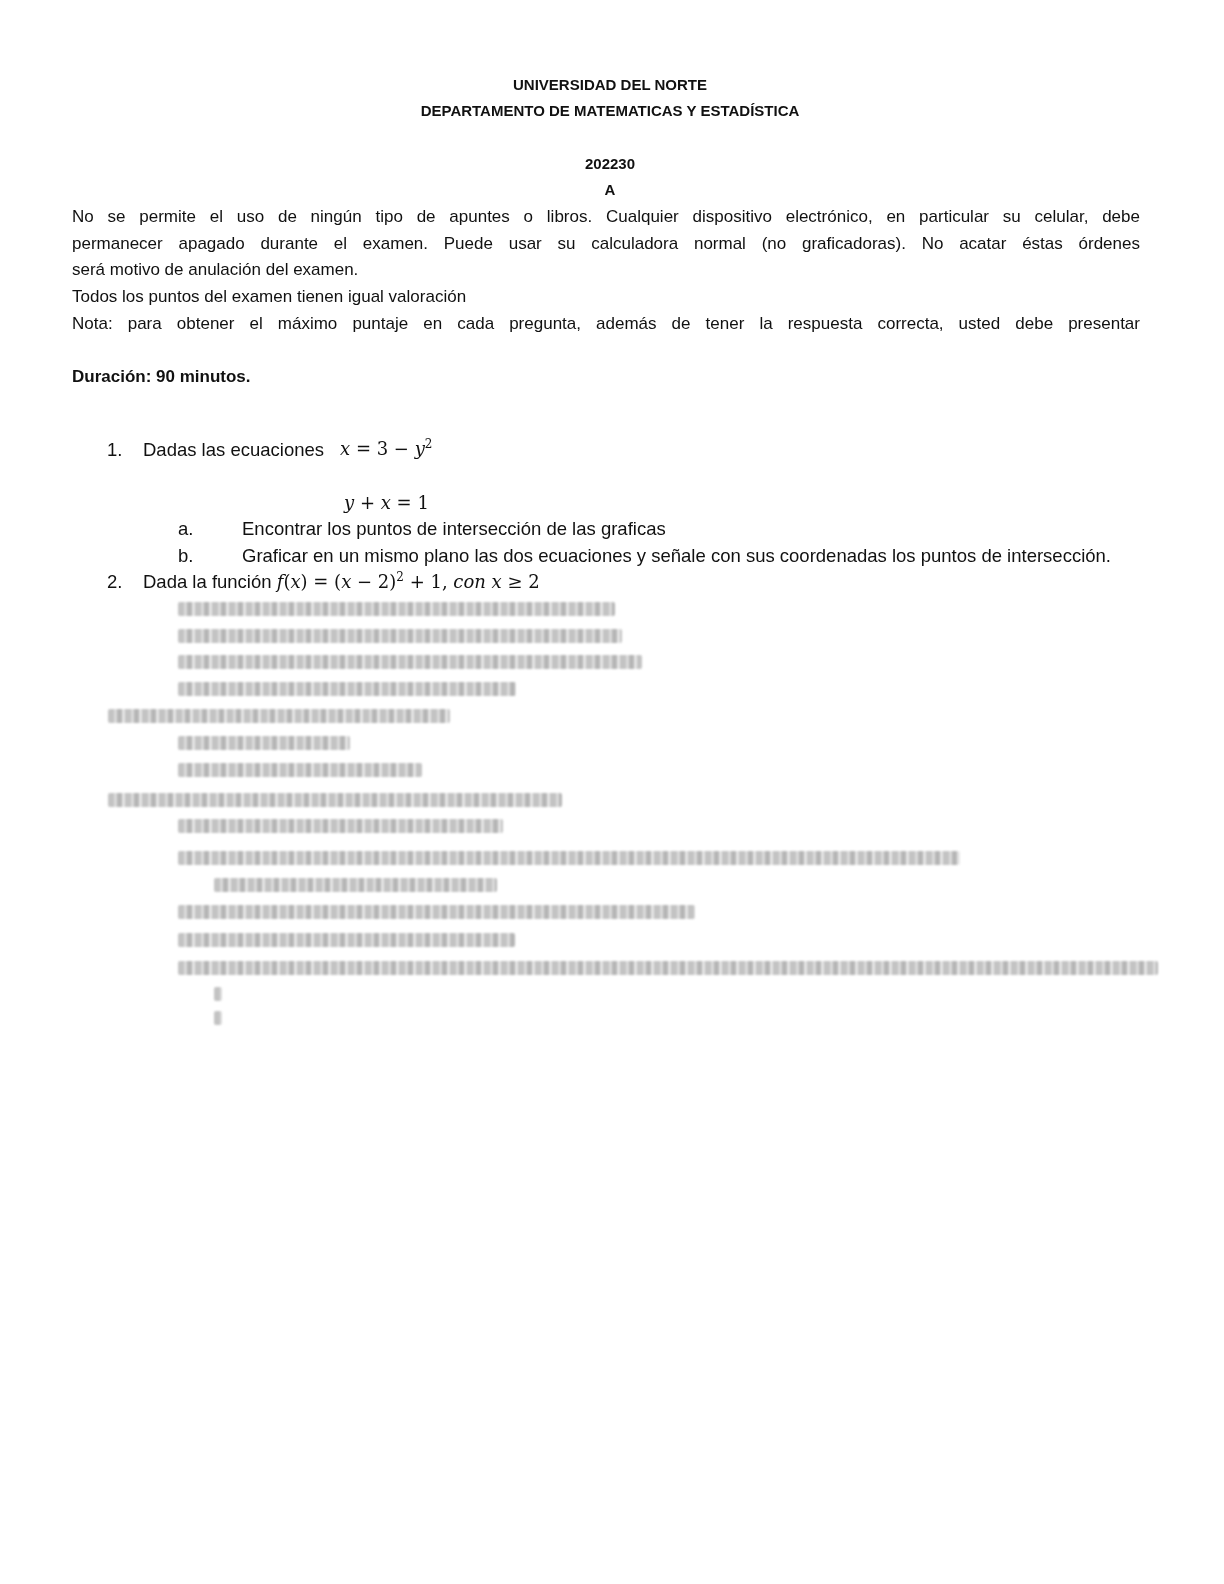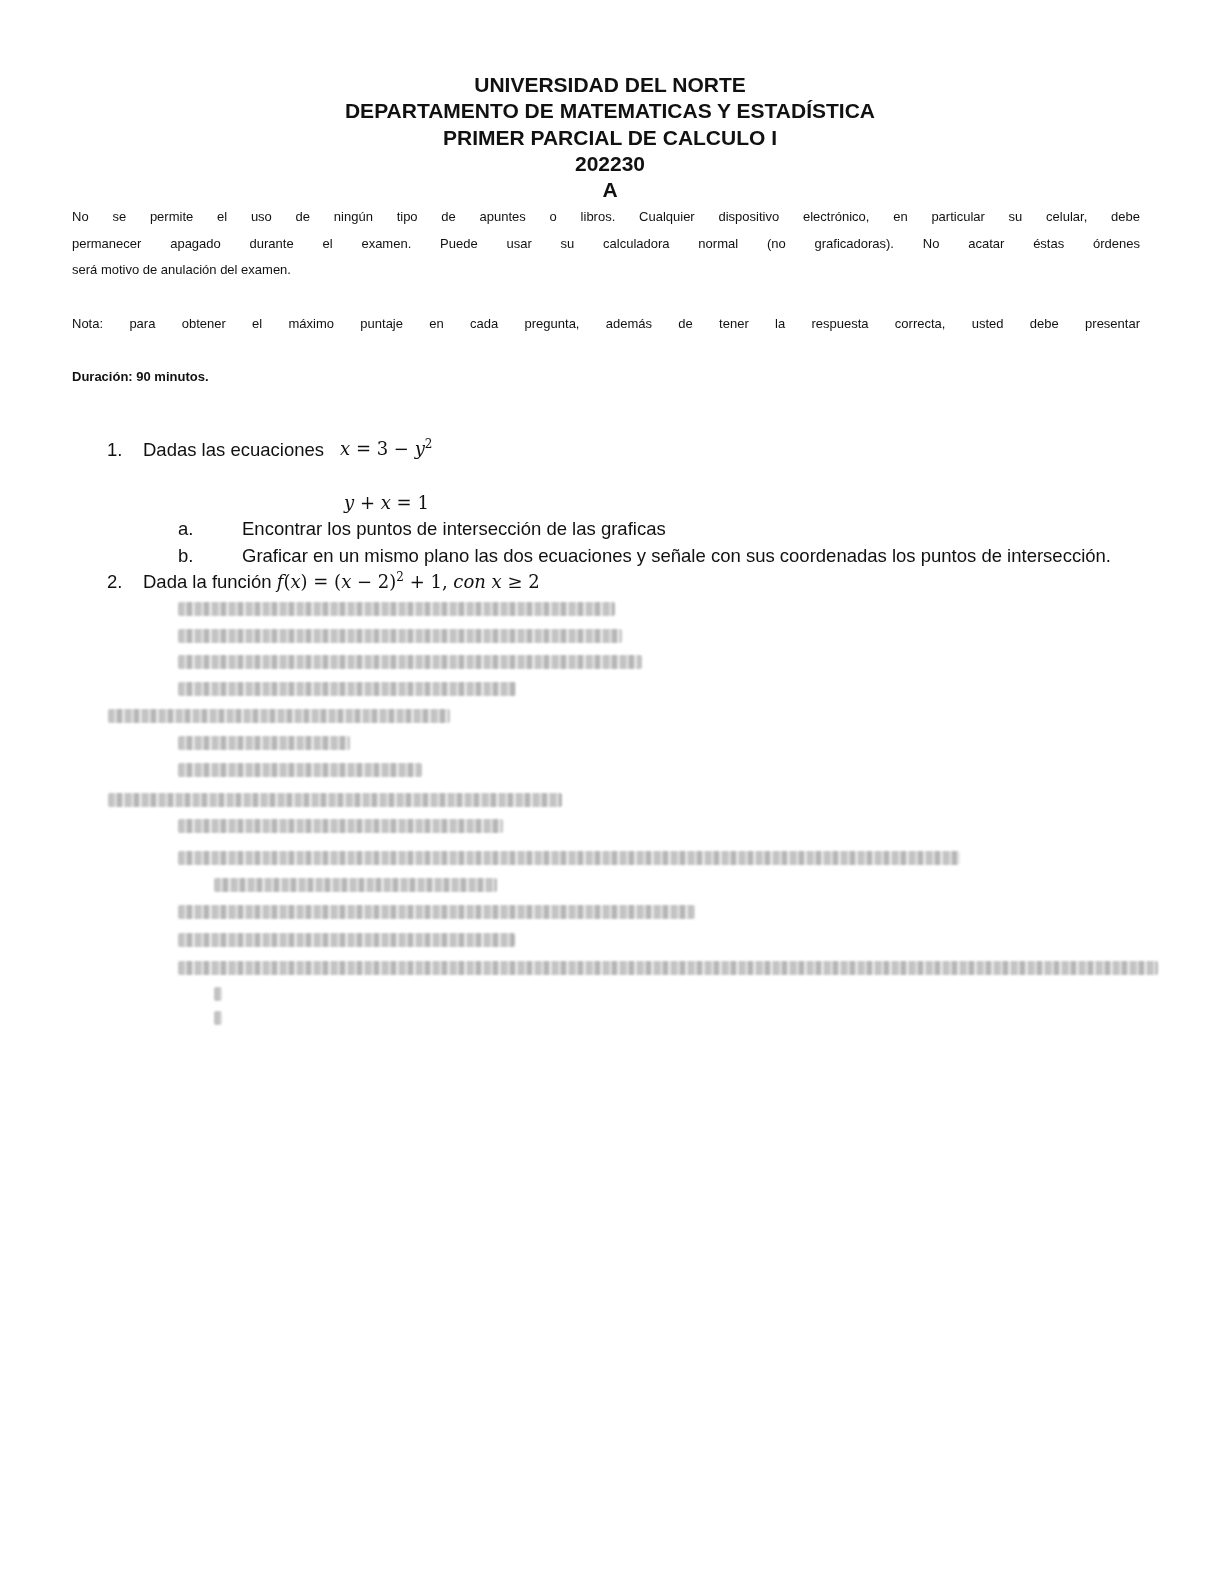--- a/index.html
+++ b/index.html
@@ -1,21 +1,21 @@
 <!DOCTYPE html>
 <html><head>
 <meta charset="utf-8">
 <style>
   html, body { margin: 0; padding: 0; background: #ffffff; }
   body { width: 1224px; height: 1584px; position: relative; overflow: hidden;
          font-family: "Liberation Sans", "DejaVu Sans", sans-serif; color: #111; }
   .page { position: absolute; inset: 0; }
   .center-line { position: absolute; left: 0; width: 1220px; text-align: center;
-                 font-weight: bold; font-size: 21px; line-height: 26px; }
-  .body-line { position: absolute; left: 72px; width: 1068px; font-size: 13px; line-height: 26px;
+                 font-weight: bold; font-size: 15px; line-height: 26px; }
+  .body-line { position: absolute; left: 72px; width: 1068px; font-size: 17px; line-height: 26px;
                white-space: nowrap; }
   .justify { text-align: justify; text-align-last: justify; }
   .b { font-weight: bold; }
   .num { position: absolute; left: 107px; font-size: 18.5px; line-height: 26px; }
   .item-text { position: absolute; left: 143px; font-size: 18.5px; line-height: 26px; white-space: nowrap; }
   .sub-letter { position: absolute; left: 178px; font-size: 18.5px; line-height: 26px; }
   .sub-text { position: absolute; left: 214px; font-size: 18.5px; line-height: 26px; white-space: nowrap; margin-left: 28px; }
   .eq { position: absolute; font-family: "DejaVu Serif", "Liberation Serif", serif; font-size: 18px;
         line-height: 26px; white-space: nowrap; }
   .eq i { font-style: italic; }
@@ -24,27 +24,27 @@
           background: repeating-linear-gradient(90deg, #b9b9b9 0 6px, #d6d6d6 6px 9px, #a9a9a9 9px 14px, #e2e2e2 14px 17px);
           filter: blur(1.2px); opacity: 0.85; }
 </style>
 </head>
 <body>
 
 <div class="page">
 
   <div class="center-line" style="top:72px">UNIVERSIDAD DEL NORTE</div>
   <div class="center-line" style="top:98px">DEPARTAMENTO DE MATEMATICAS Y ESTADÍSTICA</div>
-  <div class="center-line" style="top:125px">PRIMER PARCIAL  DE CALCULO I</div>
   <div class="center-line" style="top:151px">202230</div>
   <div class="center-line" style="top:177px">A</div>
 
   <div class="body-line justify" style="top:204px">No se permite el uso de ningún tipo de apuntes o libros. Cualquier dispositivo electrónico, en particular su celular, debe</div>
   <div class="body-line justify" style="top:231px">permanecer apagado durante el examen. Puede usar su calculadora normal (no graficadoras).  No acatar éstas órdenes</div>
   <div class="body-line" style="top:257px">será motivo de anulación del examen.</div>
+  <div class="body-line" style="top:284px">Todos los puntos del examen tienen  igual valoración</div>
   <div class="body-line justify" style="top:311px">Nota: para obtener el máximo puntaje en cada pregunta, además de tener la respuesta correcta, usted debe presentar</div>
   <div class="body-line b" style="top:364px">Duración: 90 minutos.</div>
 
   <div class="num" style="top:437px">1.</div>
   <div class="item-text" style="top:437px">Dadas las ecuaciones</div>
   <div class="eq" style="top:436px; left:340px"><i>x</i> = 3 − <i>y</i><sup>2</sup></div>
   <div class="eq" style="top:490px; left:344px"><i>y</i> + <i>x</i> = 1</div>
   <div class="sub-letter" style="top:516px">a.</div>
   <div class="sub-text" style="top:516px">Encontrar los puntos de intersección de las graficas</div>
   <div class="sub-letter" style="top:543px">b.</div>

